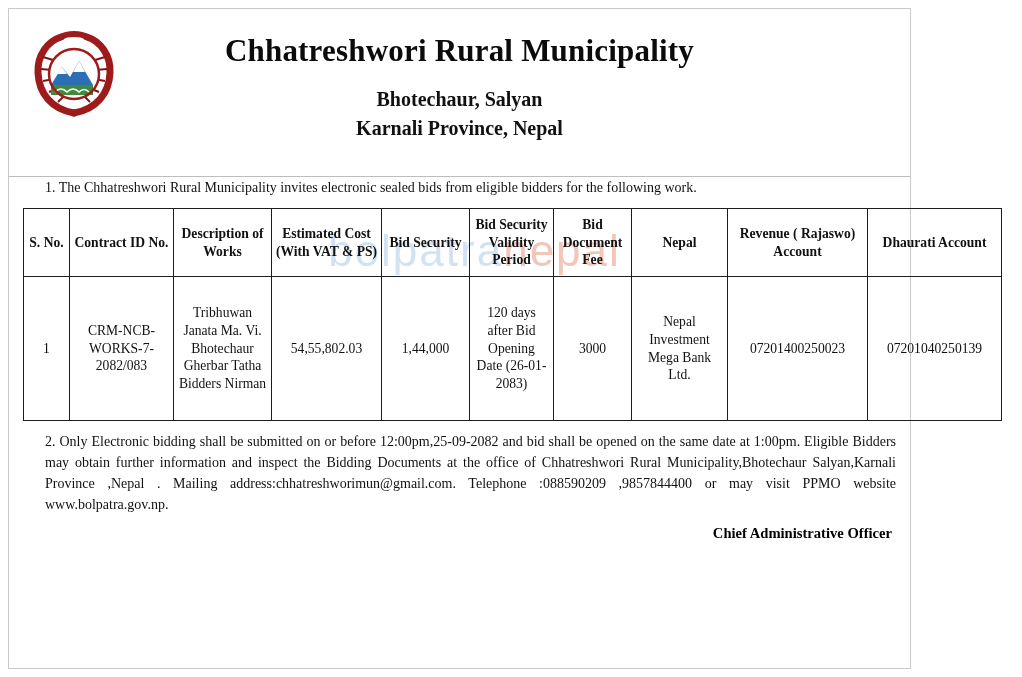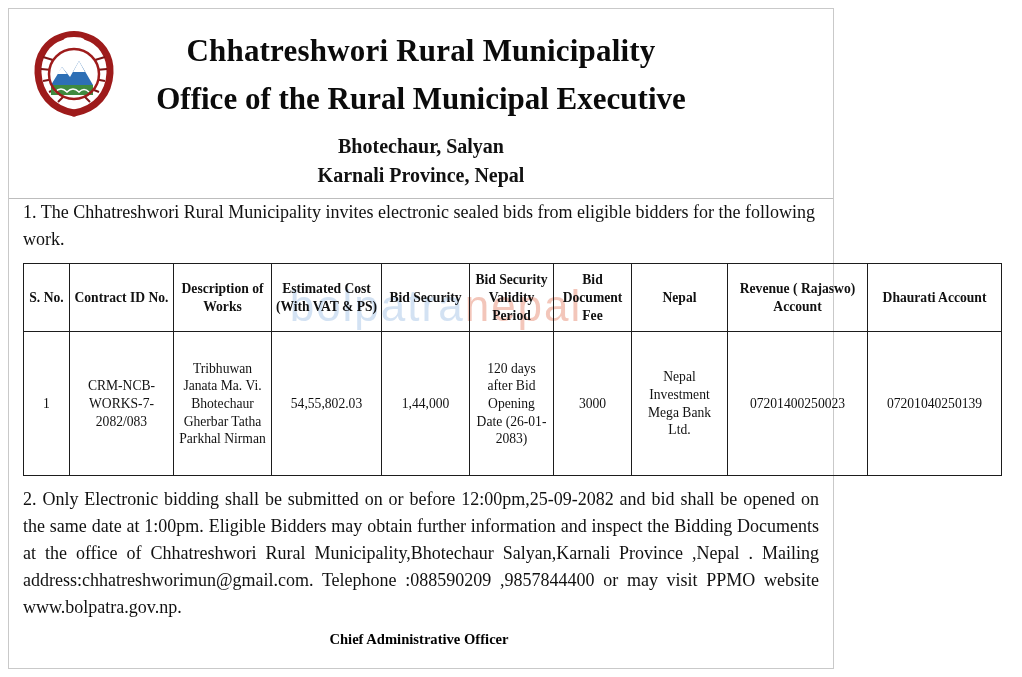--- a/index.html
+++ b/index.html
@@ -11,21 +11,21 @@
   .page {
     position: relative;
     width: 1022px;
     height: 677px;
     background: #ffffff;
     overflow: hidden;
   }
   .sheet {
     position: absolute;
     left: 8px; top: 8px;
-    width: 826px; height: 661px;
+    width: 903px; height: 661px;
     background: #ffffff;
     border: 1px solid #c9c9c9;
   }
 
   
   .header {
     position: relative;
     padding: 12px 10px 8px 10px;
     text-align: center;
     border-bottom: 1px solid #bdbdbd;
@@ -74,31 +74,32 @@
   .body {
     padding: 0 14px;
   }
   .pubdate {
     text-align: center;
     font-weight: bold;
     font-size: 14.5px;
     padding: 14px 0 12px 0;
   }
   .para {
-    font-size: 18px;
+    font-size: 14px;
     line-height: 1.5;
     color: #111;
+    margin-left: 22px;
   }
   .para-1 { padding-bottom: 10px; }
   .para-2 {
     padding-top: 10px;
     text-align: justify;
   }
   .signoff {
-    text-align: center;
+    text-align: right;
     font-weight: bold;
     font-size: 14.6px;
     padding-top: 10px;
     padding-right: 4px;
   }
 
   
   table.bidtable {
     width: 100%;
     border-collapse: collapse;
@@ -185,21 +186,20 @@
           <circle cx="43" cy="45" r="25" fill="#ffffff"></circle>
           <path d="M20 56 L31 38 L39 48 L48 32 L62 56 Z" fill="#2d6fb5"></path>
           <path d="M31 38 L36 45 L26 45 Z" fill="#ffffff"></path>
           <path d="M48 32 L54 43 L42 43 Z" fill="#ffffff"></path>
           <rect x="20" y="56" width="42" height="10" fill="#3f8a3f"></rect>
           <path d="M24 63 q6 -6 12 0 q6 -6 12 0 q5 -5 10 0" fill="none" stroke="#ffffff" stroke-width="1.6"></path>
           <circle cx="43" cy="45" r="25" fill="none" stroke="#9e1b1b" stroke-width="2.5"></circle>
         </svg>
       </div>
       <div class="title-1">Chhatreshwori Rural Municipality</div>
-      <div class="title-2">Office of the Rural Municipal Executive</div>
       <div class="addr">
         <div>Bhotechaur, Salyan</div>
         <div>Karnali Province, Nepal</div>
       </div>
     </div>
 
 
     <div class="body">
 
       <div class="para para-1">1. The Chhatreshwori Rural Municipality invites electronic sealed bids from eligible bidders for the following work.</div>
@@ -232,21 +232,21 @@
               <th>Bid Document Fee</th>
               <th>Nepal</th>
               <th>Revenue ( Rajaswo) Account</th>
               <th>Dhaurati Account</th>
             </tr>
           </thead>
           <tbody>
             <tr>
               <td>1</td>
               <td class="cell-narrow">CRM-NCB-WORKS-7-2082/083</td>
-              <td class="cell-narrow">Tribhuwan Janata Ma. Vi. Bhotechaur Gherbar Tatha Parkhal Nirman</td>
+              <td class="cell-narrow">Tribhuwan Janata Ma. Vi. Bhotechaur Gherbar Tatha Bidders Nirman</td>
               <td>54,55,802.03</td>
               <td>1,44,000</td>
               <td class="cell-narrow">120 days after Bid Opening Date (26-01-2083)</td>
               <td>3000</td>
               <td class="cell-narrow">Nepal Investment Mega Bank Ltd.</td>
               <td>07201400250023</td>
               <td>07201040250139</td>
             </tr>
           </tbody>
         </table>

